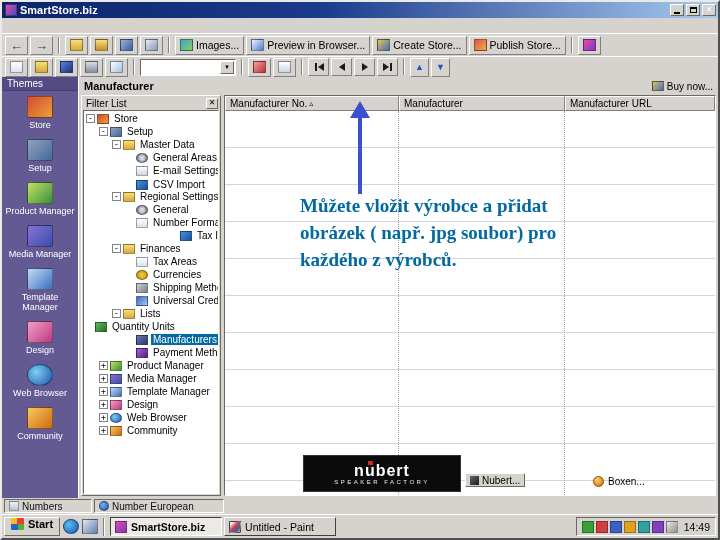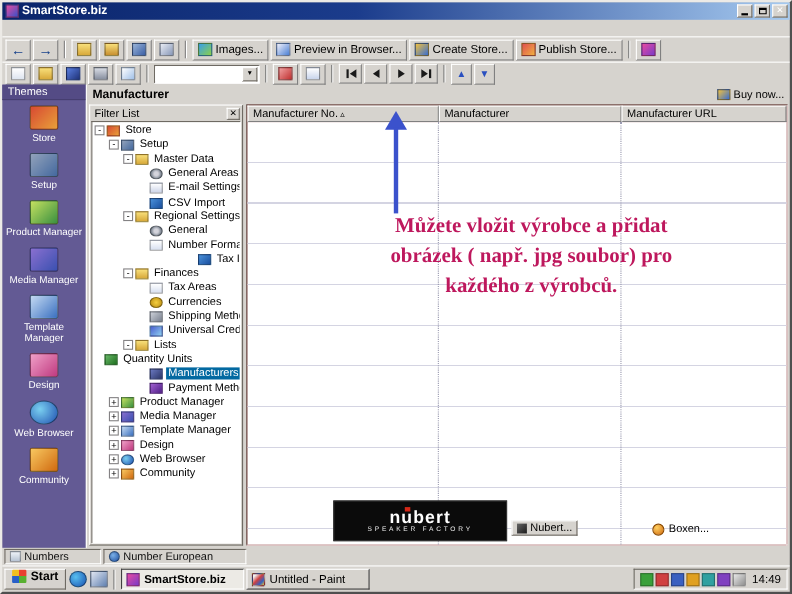--- a/index.html
+++ b/index.html
@@ -104,21 +104,21 @@
   .ic-import{background:linear-gradient(135deg,#4a90d9,#1a50a0)}
   .ic-doc{background:linear-gradient(180deg,#ffffff,#d8e0f0)}
   .ic-coins{background:radial-gradient(circle,#f5d040,#b88a10);border-radius:50%}
   .ic-shipping{background:linear-gradient(135deg,#ccd0d8,#7a8290)}
   .ic-credit-card{background:linear-gradient(135deg,#4a5fd0,#90d0f0)}
   .ic-units{background:linear-gradient(135deg,#6ab86a,#1e701e)}
   .ic-manufacturer{background:linear-gradient(135deg,#6a78c0,#2c3668)}
   .ic-payment{background:linear-gradient(135deg,#a060d0,#52208a)}
 
   
-  .grid-panel{flex:1;min-width:0;display:flex;flex-direction:column;background:#7f1d1d;border:1px solid;border-color:#6e6a63 #fff #fff #6e6a63}
+  .grid-panel{flex:1;min-width:0;display:flex;flex-direction:column;background:#4d7c0f;border:1px solid;border-color:#6e6a63 #fff #fff #6e6a63}
   .grid-header{display:flex;height:15px;flex:none;background:#d6d3ce}
   .gh-cell{display:flex;align-items:center;gap:2px;padding:0 4px;font-size:10px;border:1px solid;border-color:#fff #808080 #808080 #fff;overflow:hidden;white-space:nowrap}
   .gh-cell:nth-child(1){width:174px}
   .gh-cell:nth-child(2){width:166px}
   .gh-cell:nth-child(3){flex:1}
   .sort{font-size:8px}
   .grid-body{flex:1;position:relative;background-color:#fff;
     background-image:repeating-linear-gradient(to bottom,transparent 0,transparent 36px,#d4d4e2 36px,#d4d4e2 37px)}
   .vline{position:absolute;top:0;bottom:0;border-left:1px dotted #9a9ab0}
   .v1{left:173px}.v2{left:339px}
@@ -157,22 +157,22 @@
   .task.pressed{border-color:#404040 #fff #fff #404040;background:#eceae5;font-weight:bold}
   .task-icn{width:12px;height:12px;flex:none;border:1px solid rgba(0,0,0,.35)}
   .ic-paint{background:linear-gradient(135deg,#f0f0f0 15%,#d04040 45%,#3060c0 75%,#f0c030)}
   .tray{margin-left:auto;height:19px;display:flex;align-items:center;gap:2px;padding:0 5px}
   .tray-icn{width:12px;height:12px;border:1px solid rgba(0,0,0,.3)}
   .t1{background:#3aa03a}.t2{background:#d04040}.t3{background:#3a60c0}.t4{background:#e0a020}
   .t5{background:#30a0a0}.t6{background:#8040c0}.t7{background:linear-gradient(135deg,#e8e8e8,#909090)}
   .clock{font-size:10.5px;margin-left:4px}
 
   
-  .note{position:absolute;left:298px;top:190px;width:366px;z-index:50;text-align:center;pointer-events:none;
-    font-family:"Liberation Serif","DejaVu Serif",serif;font-weight:bold;font-size:19px;line-height:27px;color:#be185d}
+  .note{position:absolute;left:298px;top:190px;width:366px;z-index:50;pointer-events:none;
+    font-family:"Liberation Serif","DejaVu Serif",serif;font-weight:bold;font-size:19px;line-height:27px;color:#0369a1}
   .overlay-arrow{position:absolute;left:345px;top:99px;z-index:49;pointer-events:none}
 </style>
 </head>
 <body>
 
 <div class="screen">
 
   <div class="titlebar">
     <span class="appicon"></span>
     <span class="title">SmartStore.biz</span>

